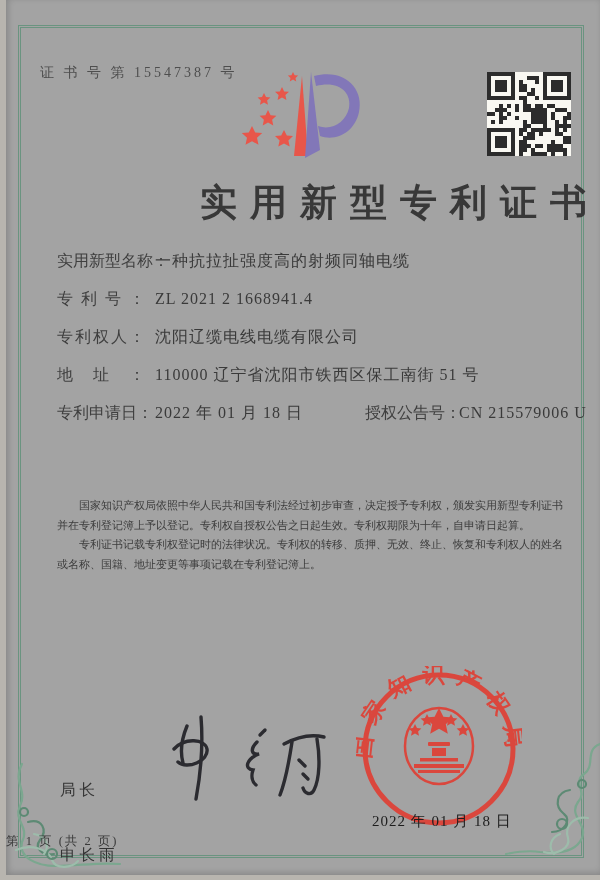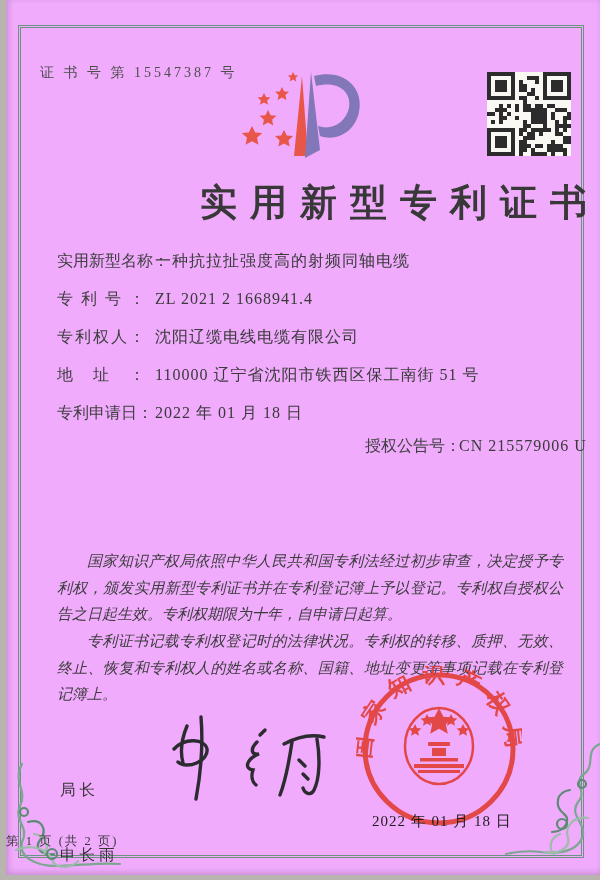--- a/index.html
+++ b/index.html
@@ -3,21 +3,21 @@
 <meta charset="utf-8">
 <style>
   html,body{margin:0;padding:0;}
   body{
     width:600px;height:880px;overflow:hidden;position:relative;
     background:#b8b5af;
     font-family:"Liberation Serif","DejaVu Serif",serif;
   }
   .paper{
     position:absolute;left:6px;top:0;right:0;bottom:5px;
-    background:#f0abfc;
+    background:#a3a3a3;
     box-shadow:inset 2px -2px 6px rgba(0,0,0,.18);
   }
   .frame{
     position:absolute;left:12px;top:25px;width:560px;height:827px;
     border:3px double #6a9480;
     pointer-events:none;
   }
   .cert-no{
     position:absolute;left:34px;top:64px;
     font-size:14px;letter-spacing:3px;color:#4e4e4e;
@@ -32,25 +32,24 @@
     position:absolute;left:51px;top:251px;width:510px;
     font-size:16px;color:#3a3a3a;
   }
   .frow{height:38px;position:relative;white-space:nowrap;}
   .flabel{
     display:inline-block;width:88px;
     text-align:justify;text-align-last:justify;
     color:#3f3f3f;
   }
   .fvalue{margin-left:6px;letter-spacing:1px;}
-  .fvalue-right{position:absolute;left:308px;top:0;white-space:nowrap;margin-top:33px;}
+  .fvalue-right{position:absolute;left:308px;top:0;white-space:nowrap;}
   .paras{
-    position:absolute;left:51px;top:548px;width:506px;
-    font-size:15px;line-height:1.78;color:#3c3c3c;
-    font-style:italic;
+    position:absolute;left:51px;top:496px;width:506px;
+    font-size:11px;line-height:1.78;color:#3c3c3c;
   }
   .paras p{margin:0;text-indent:2em;text-align:justify;}
   .signer{
     position:absolute;left:54px;top:736px;
     font-size:15.5px;letter-spacing:4px;color:#333;font-style:normal;
   }
   .signer div{margin-bottom:12px;margin-top:44px;}
   .signature{position:absolute;left:150px;top:712px;}
   .seal{position:absolute;left:350px;top:666px;opacity:.88;}
   .seal-date{

